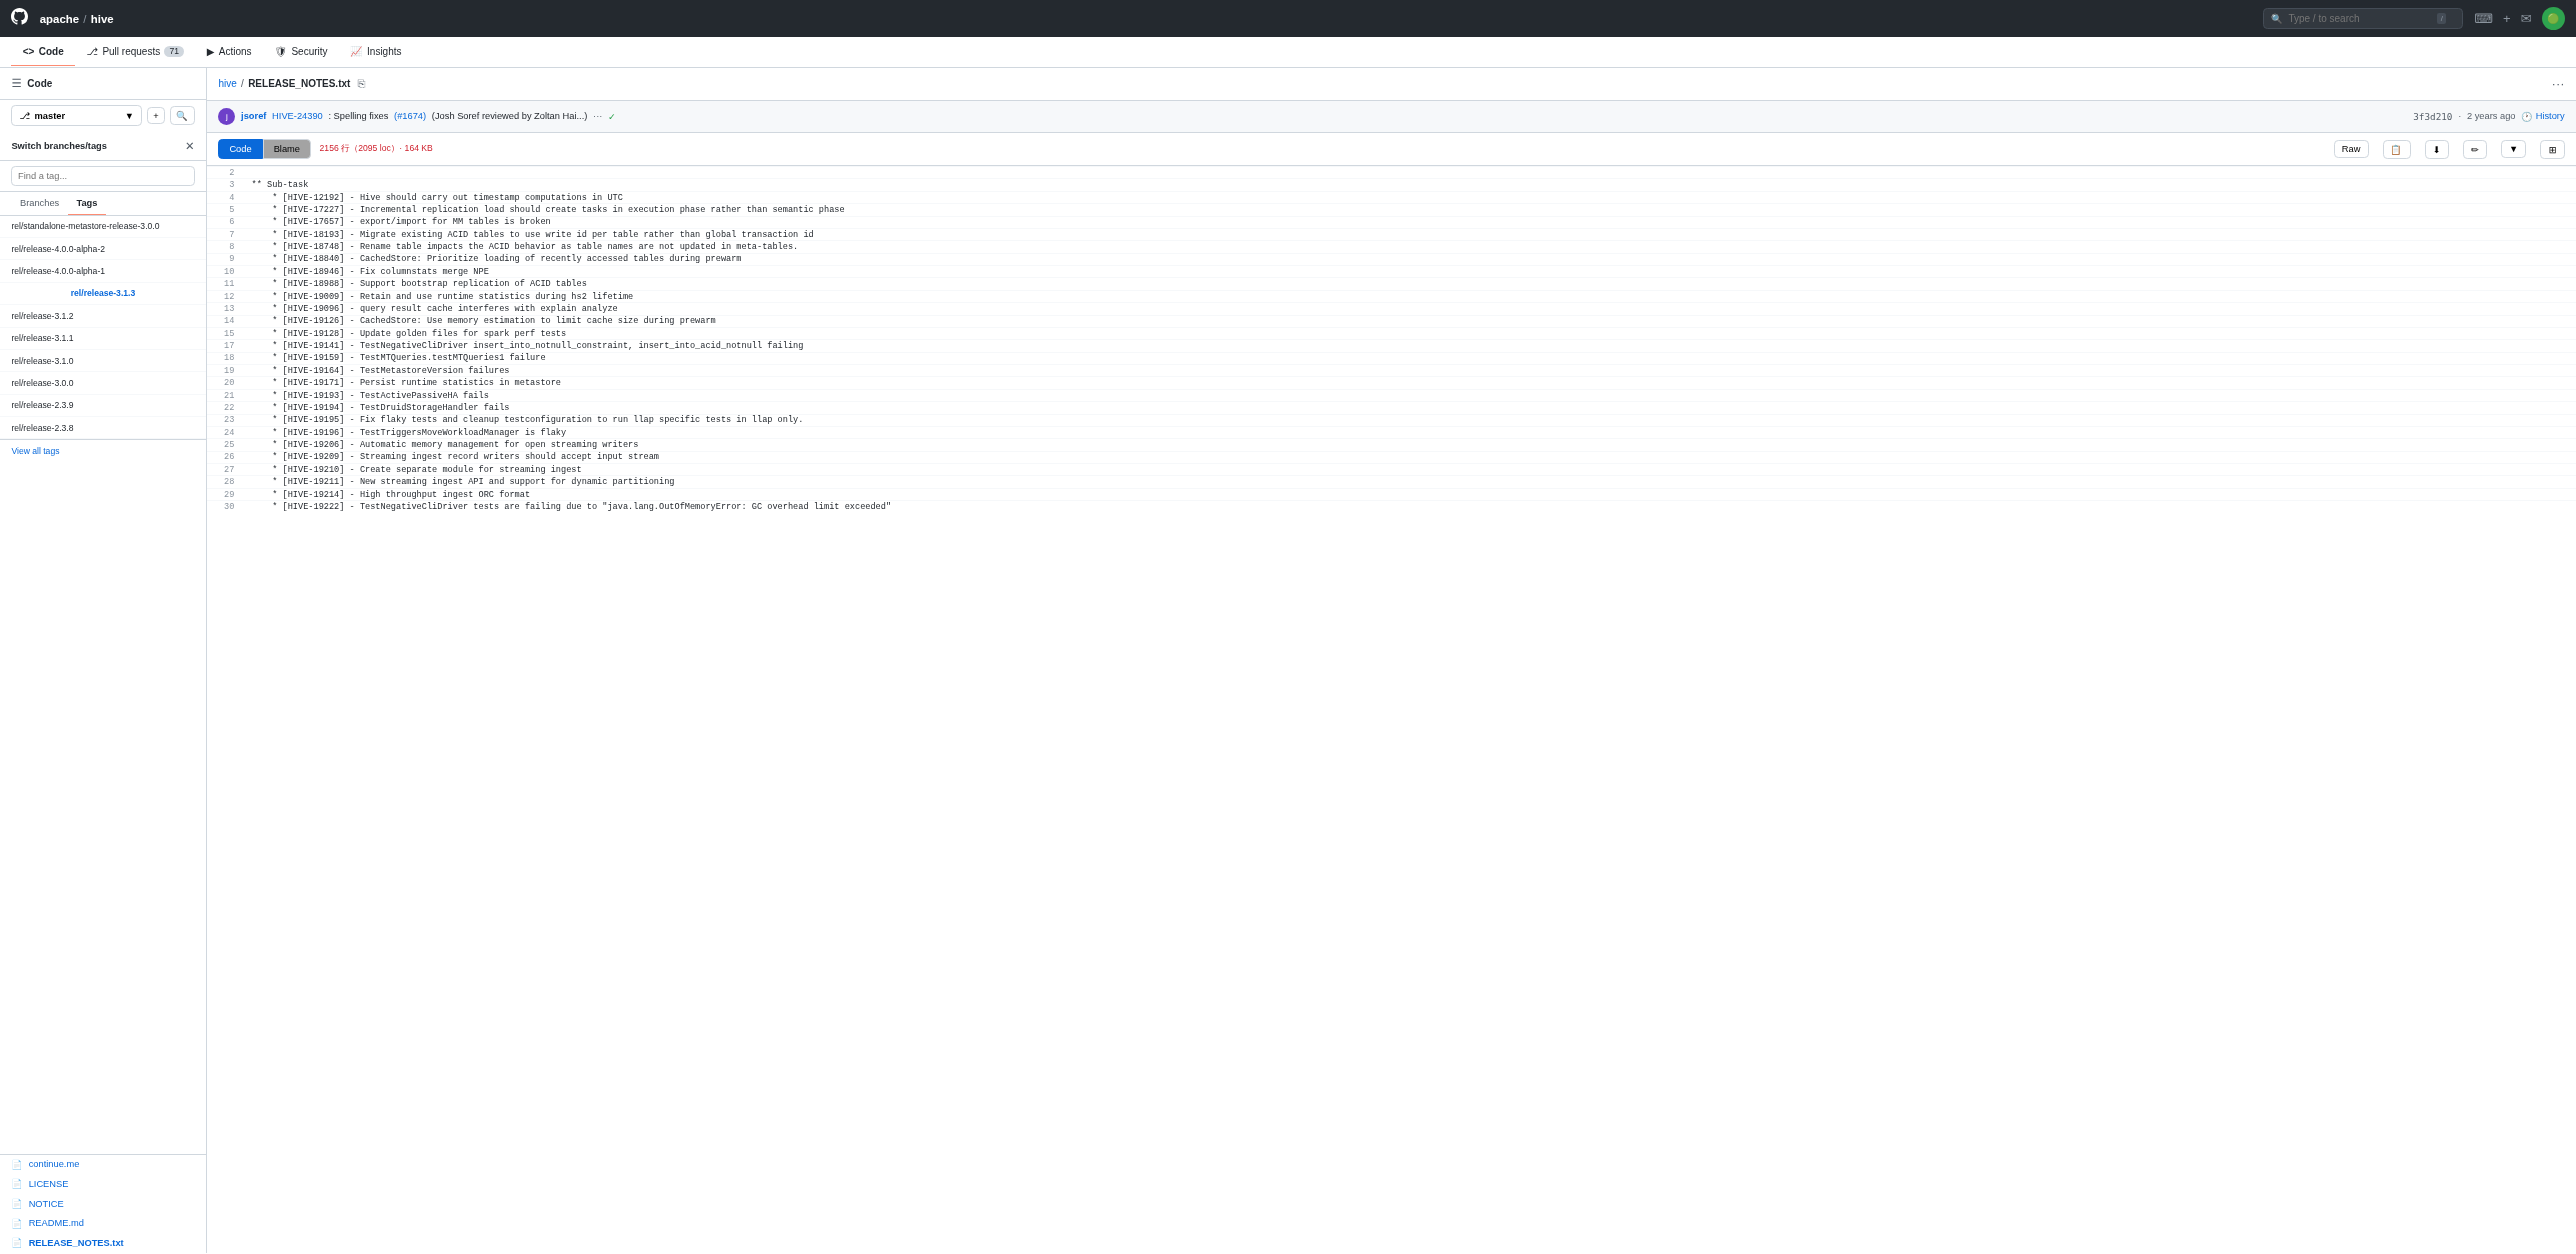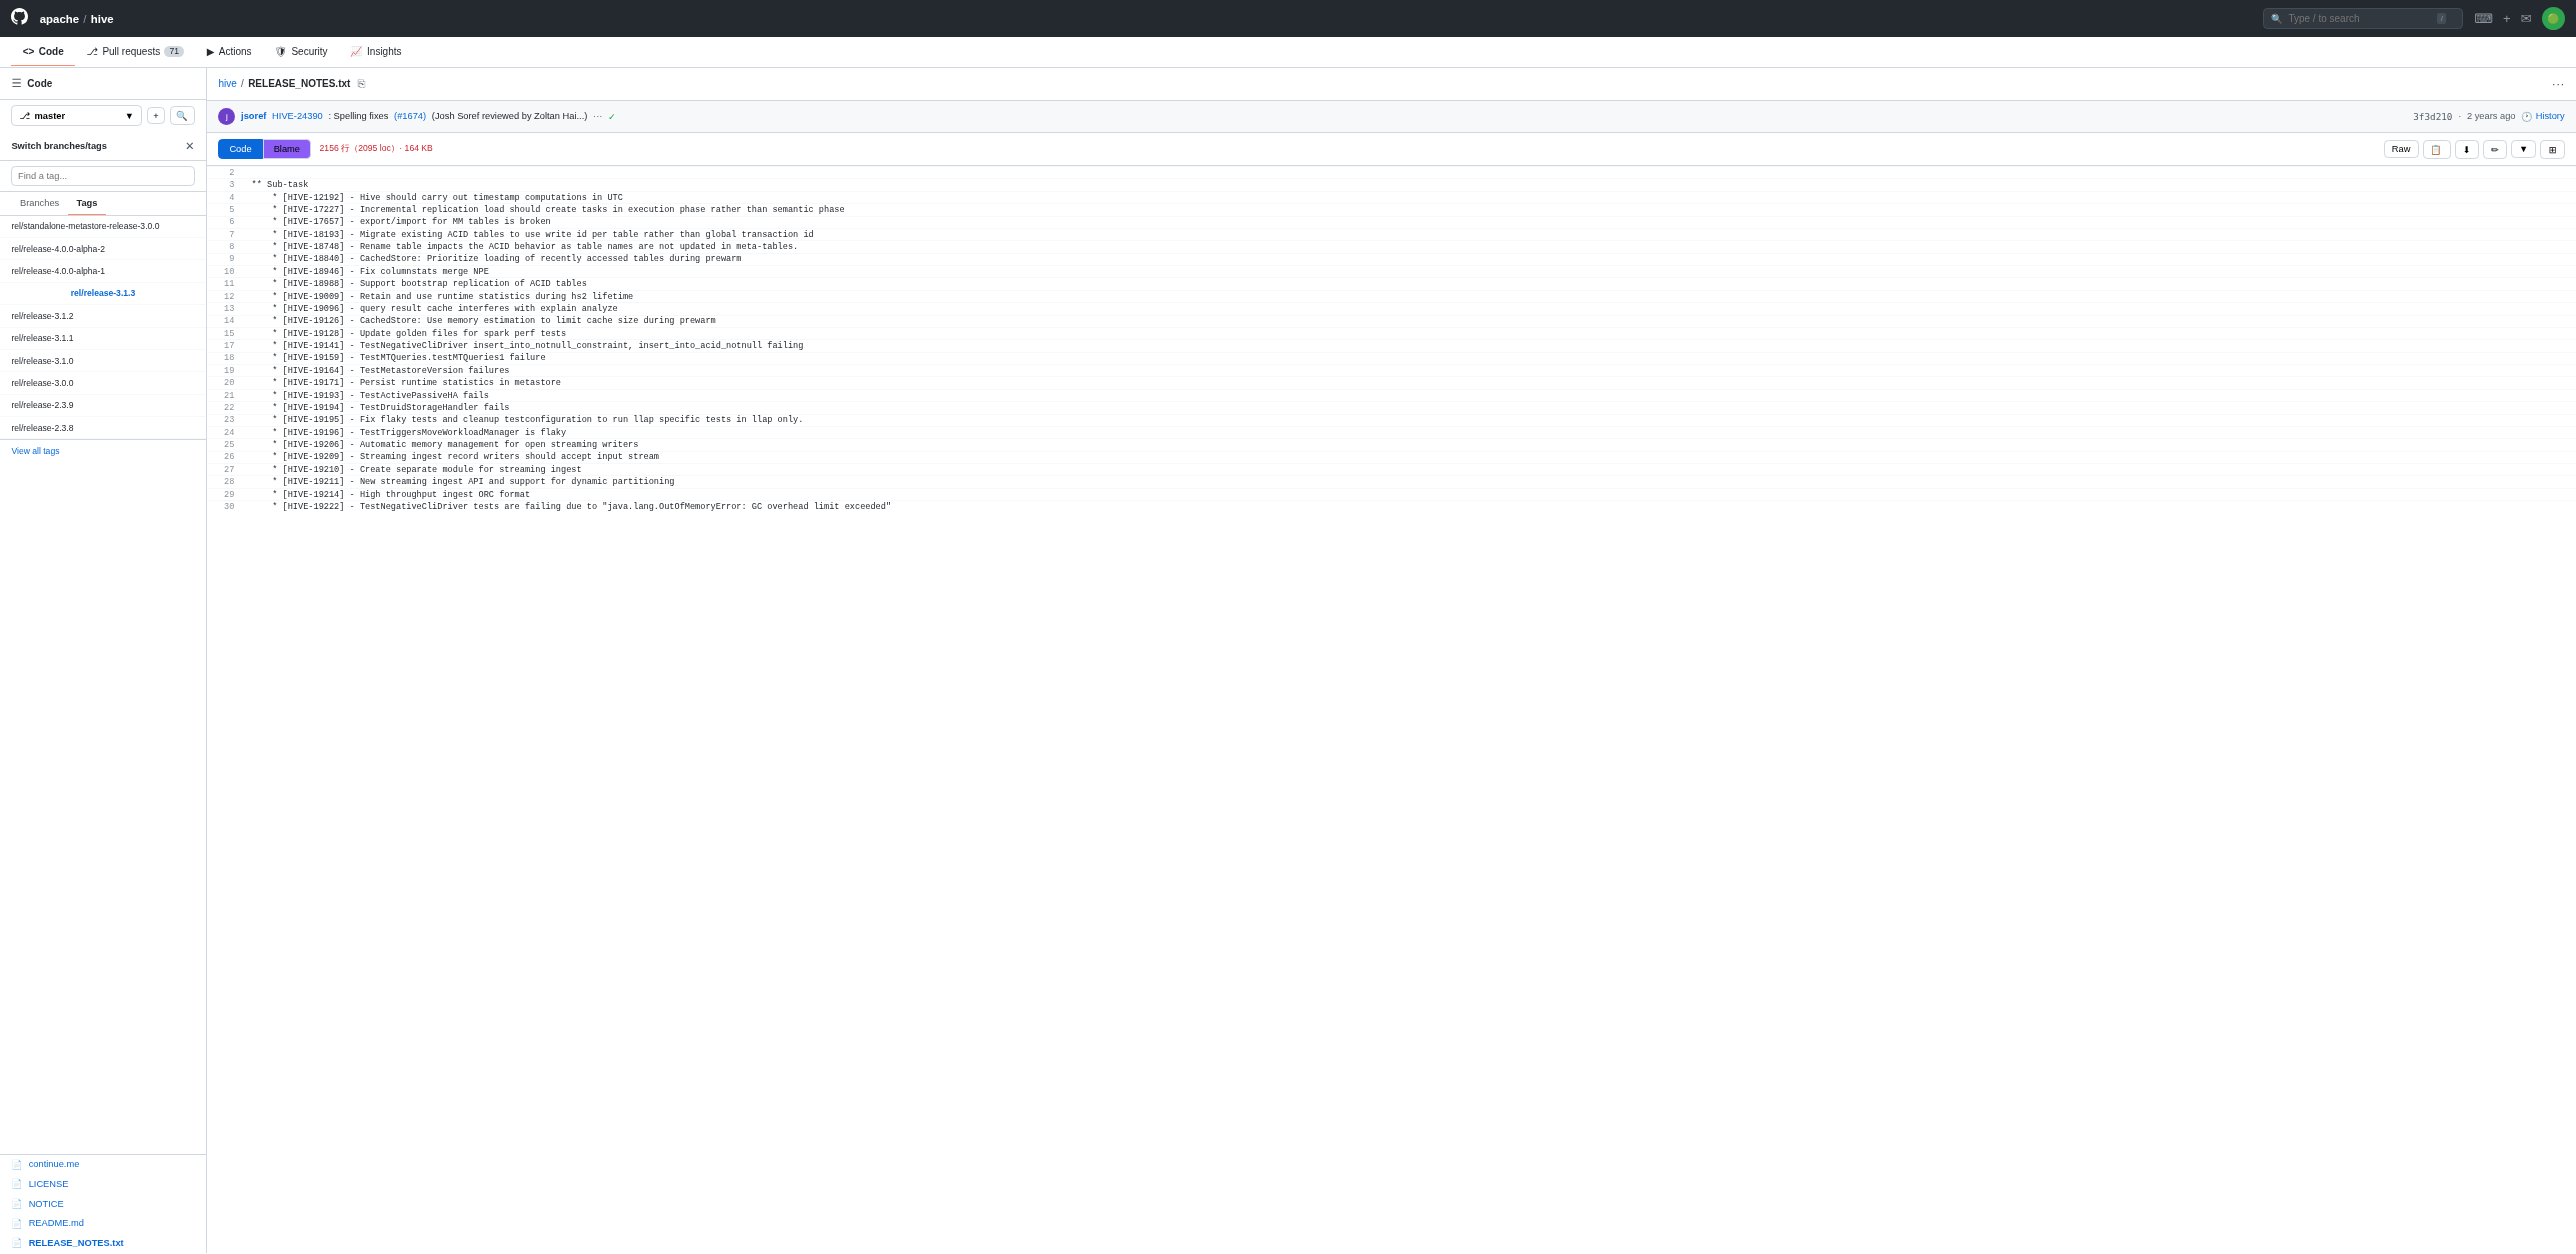--- a/index.html
+++ b/index.html
@@ -89,25 +89,25 @@
     .commit-msg { color: #24292f; }
     .commit-pr { color: #0969da; }
     .commit-ellipsis { color: #57606a; }
     .commit-check { color: #2ea44f; }
     .commit-right { margin-left: auto; display: flex; align-items: center; gap: 5.7px; color: #57606a; text-align: right; }
     .commit-sha { font-family: monospace; }
     .history-btn { display: flex; align-items: center; gap: 2.9px; color: #0969da; font-size: 9.3px; cursor: pointer; }
 
     
     .code-tabs { display: flex; align-items: center; gap: 0; }
-    .code-tab { padding: 4.3px 10px; border: 0.7px solid #d0d7de; cursor: pointer; font-size: 9.3px; background: #8b5cf6; }
+    .code-tab { padding: 4.3px 10px; border: 0.7px solid #d0d7de; cursor: pointer; font-size: 9.3px; background: #a3a3a3; }
     .code-tab:first-child { border-radius: 4.3px 0 0 4.3px; }
     .code-tab:last-child { border-radius: 0 4.3px 4.3px 0; }
     .code-tab.active { background: #0969da; color: #fff; border-color: #0969da; }
-    .file-actions { margin-left: auto; display: flex; gap: 4px; align-items: center; }
+    .file-actions { margin-left: auto; display: flex; gap: 14px; align-items: center; }
     .file-action-btn { border: 0.7px solid #d0d7de; border-radius: 4.3px; background: #fff; padding: 2.9px 7.2px; cursor: pointer; font-size: 9.3px; }
 
     
     .code-view { flex: 1; overflow: auto; font-family: "SFMono-Regular", Consolas, "Liberation Mono", Menlo, monospace; font-size: 8.6px; }
     .code-table { width: 100%; border-collapse: collapse; }
     .code-table tr { border-top: 0.7px solid #f6f8fa; }
     .line-num { width: 36px; padding: 0.7px 8.6px; text-align: right; color: #8c959f; user-select: none; vertical-align: top; font-size: 8.6px; }
     .line-code { padding: 0.7px 8.6px; white-space: pre; color: #24292f; font-size: 8.6px; }
 
     

